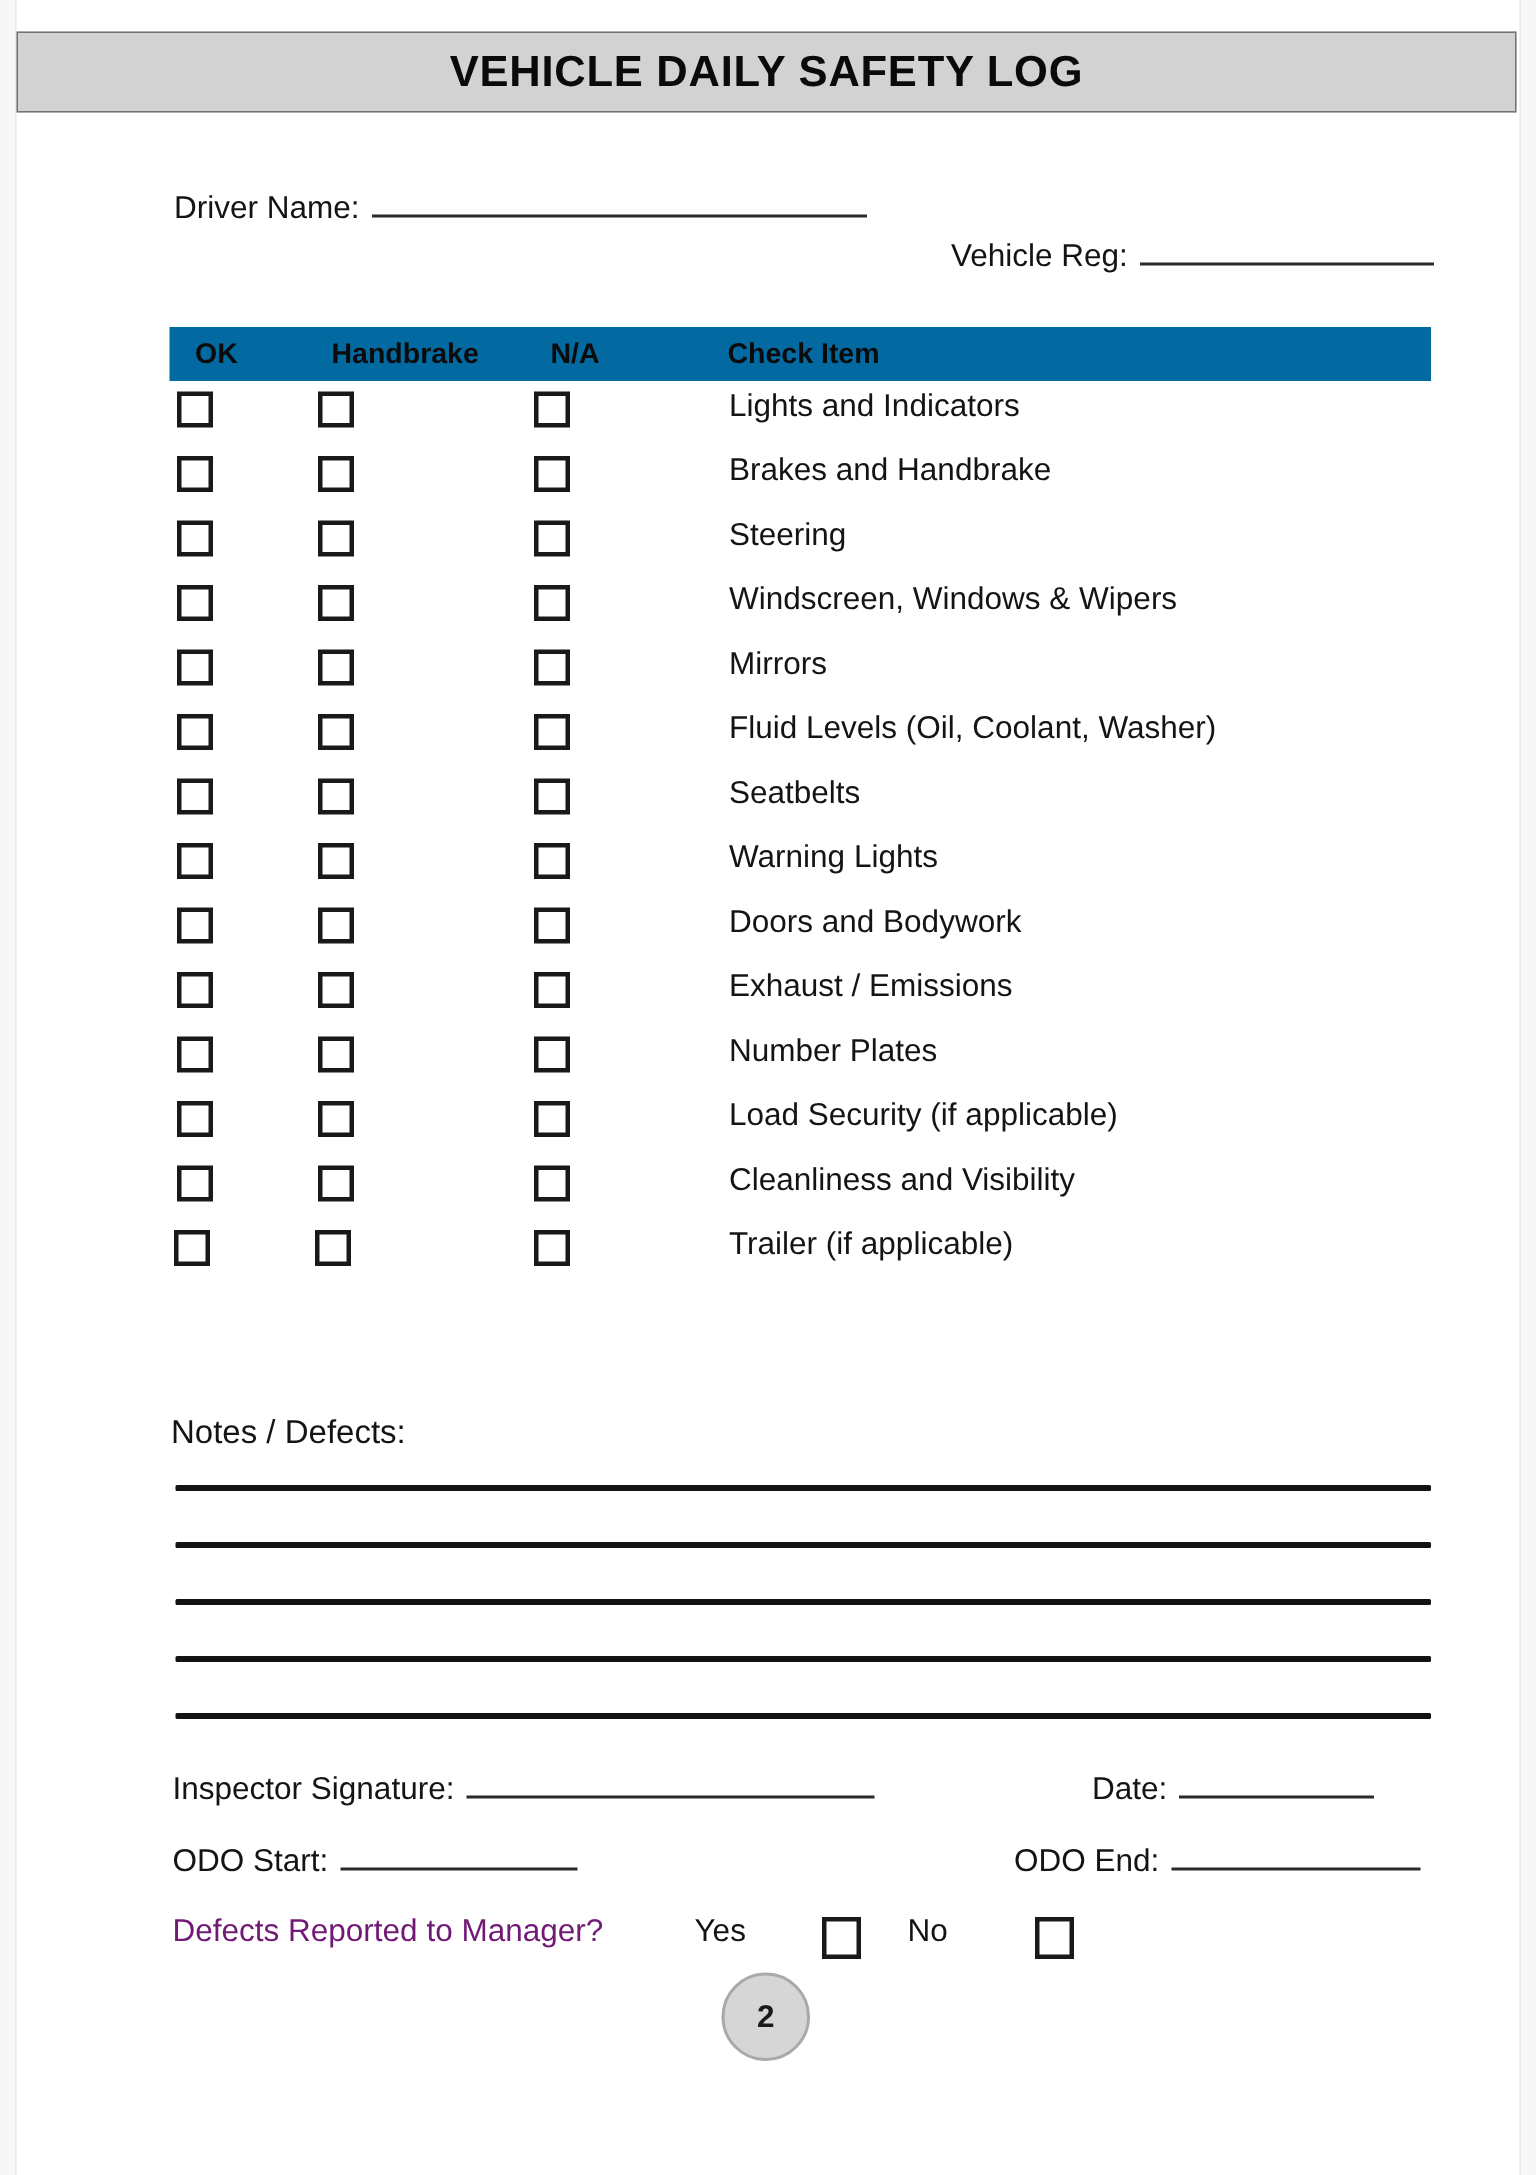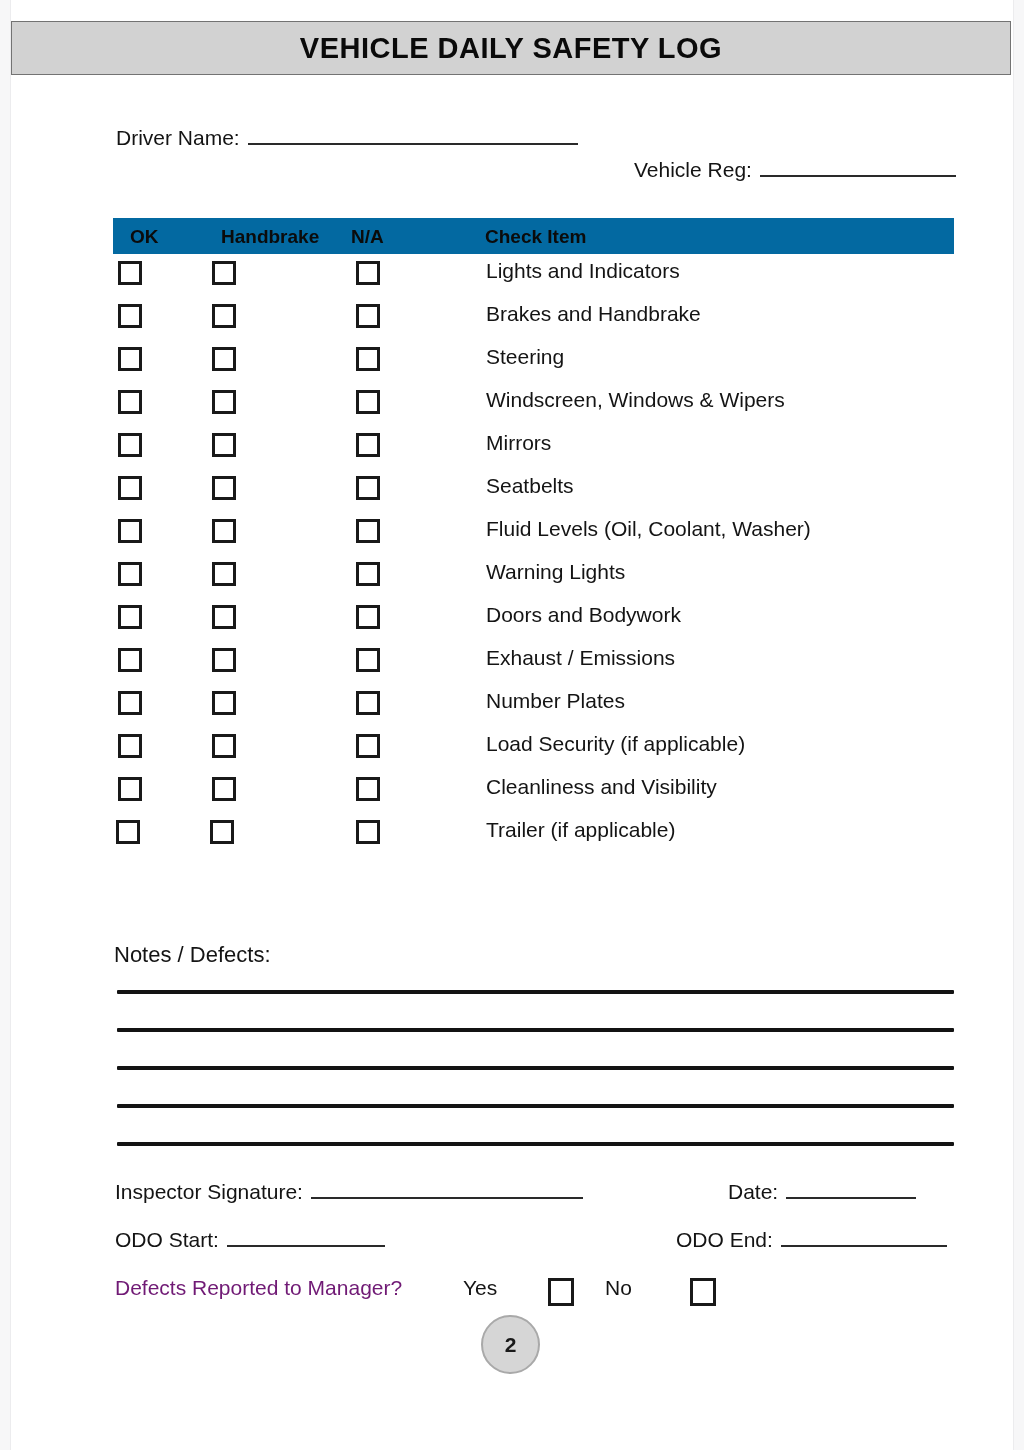--- a/index.html
+++ b/index.html
@@ -96,21 +96,21 @@
   }
   .table-head .col {
     position: absolute;
     top: 8px;
     font-size: 19px;
     font-weight: bold;
     color: #0b0b0b;
   }
   .col-ok        { left: 17px; }
   .col-attention { left: 108px; }
-  .col-na        { left: 238px; }
+  .col-na        { left: 254px; }
   .col-item      { left: 372px; }
 
   .rows {
     position: absolute;
     left: 0;
     top: 261px;
     width: 1024px;
   }
   .row {
     position: relative;
@@ -301,27 +301,27 @@
       <div class="row">
         <div class="cb cb-ok"></div>
         <div class="cb cb-att"></div>
         <div class="cb cb-na"></div>
         <div class="row-label">Mirrors</div>
       </div>
       <div class="row">
         <div class="cb cb-ok"></div>
         <div class="cb cb-att"></div>
         <div class="cb cb-na"></div>
+        <div class="row-label">Fluid Levels (Oil, Coolant, Washer)</div>
+      </div>
+      <div class="row">
+        <div class="cb cb-ok"></div>
+        <div class="cb cb-att"></div>
+        <div class="cb cb-na"></div>
         <div class="row-label">Seatbelts</div>
-      </div>
-      <div class="row">
-        <div class="cb cb-ok"></div>
-        <div class="cb cb-att"></div>
-        <div class="cb cb-na"></div>
-        <div class="row-label">Fluid Levels (Oil, Coolant, Washer)</div>
       </div>
       <div class="row">
         <div class="cb cb-ok"></div>
         <div class="cb cb-att"></div>
         <div class="cb cb-na"></div>
         <div class="row-label">Warning Lights</div>
       </div>
       <div class="row">
         <div class="cb cb-ok"></div>
         <div class="cb cb-att"></div>

